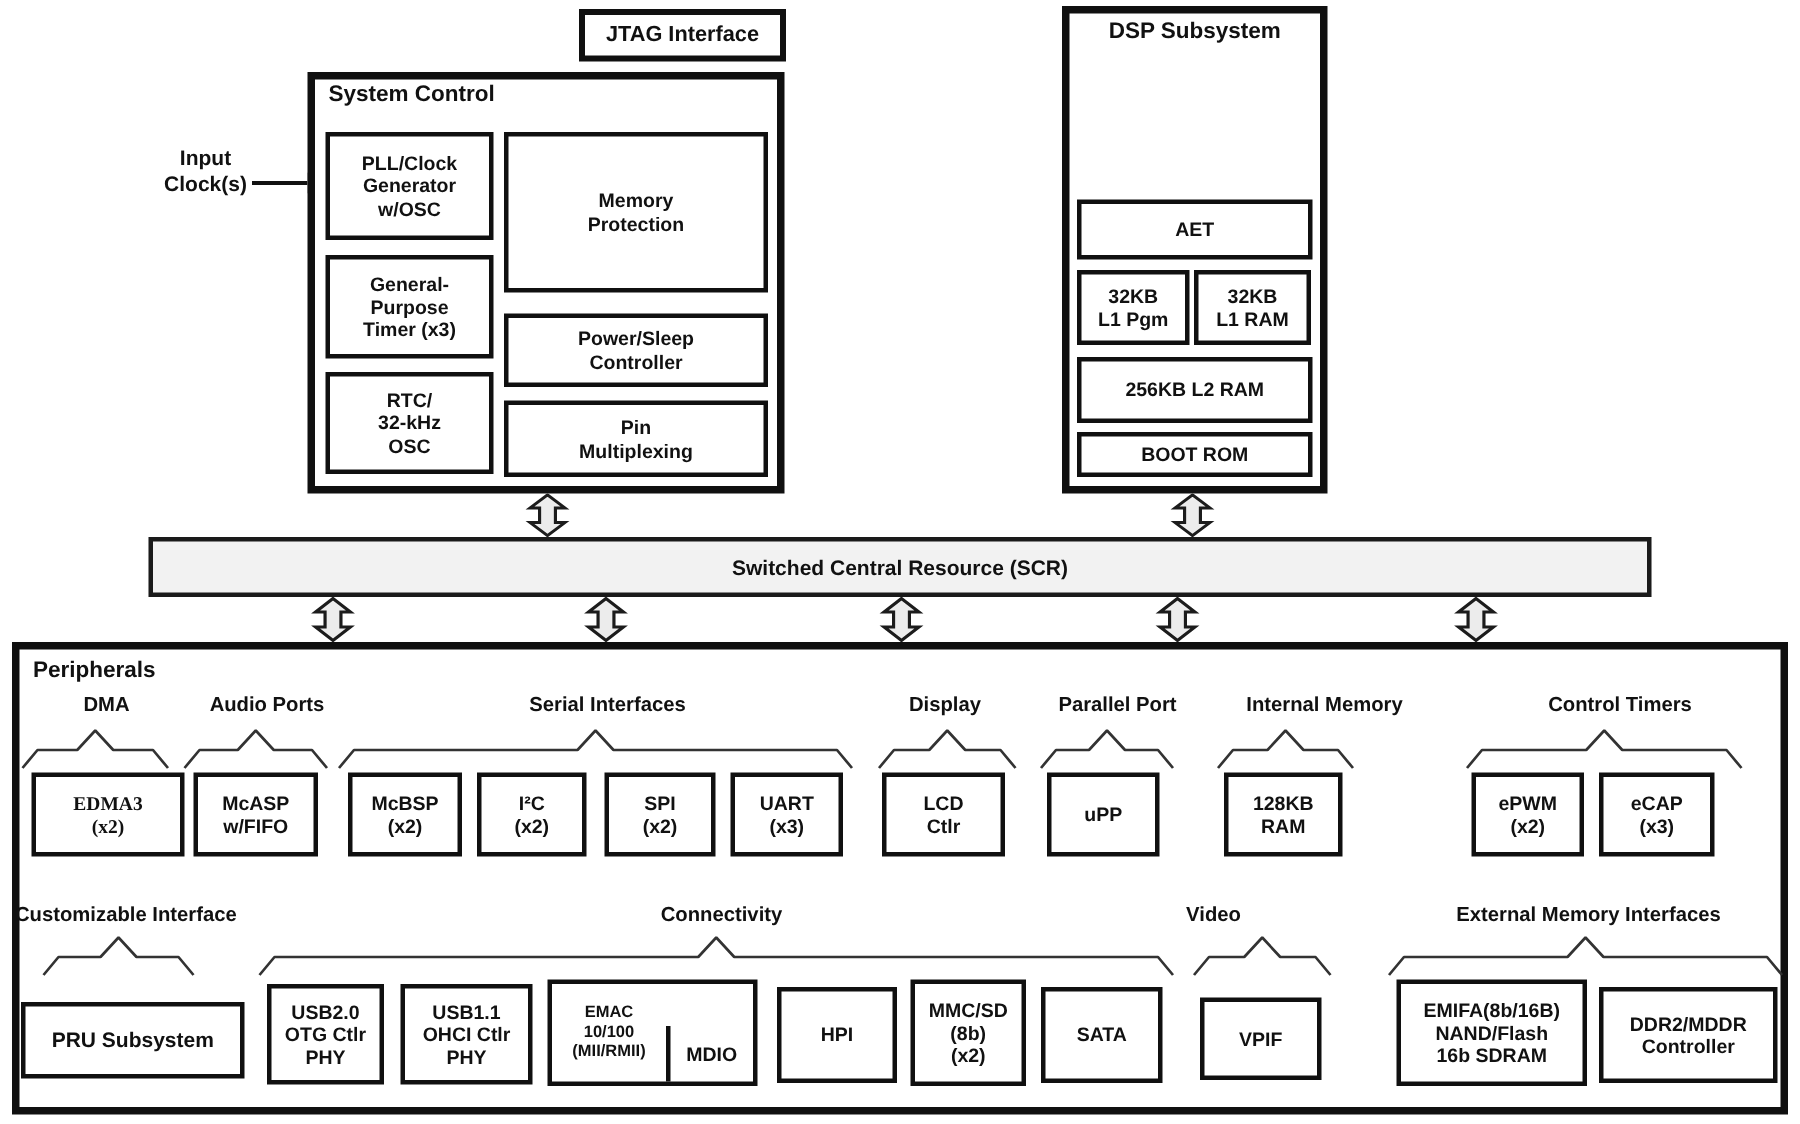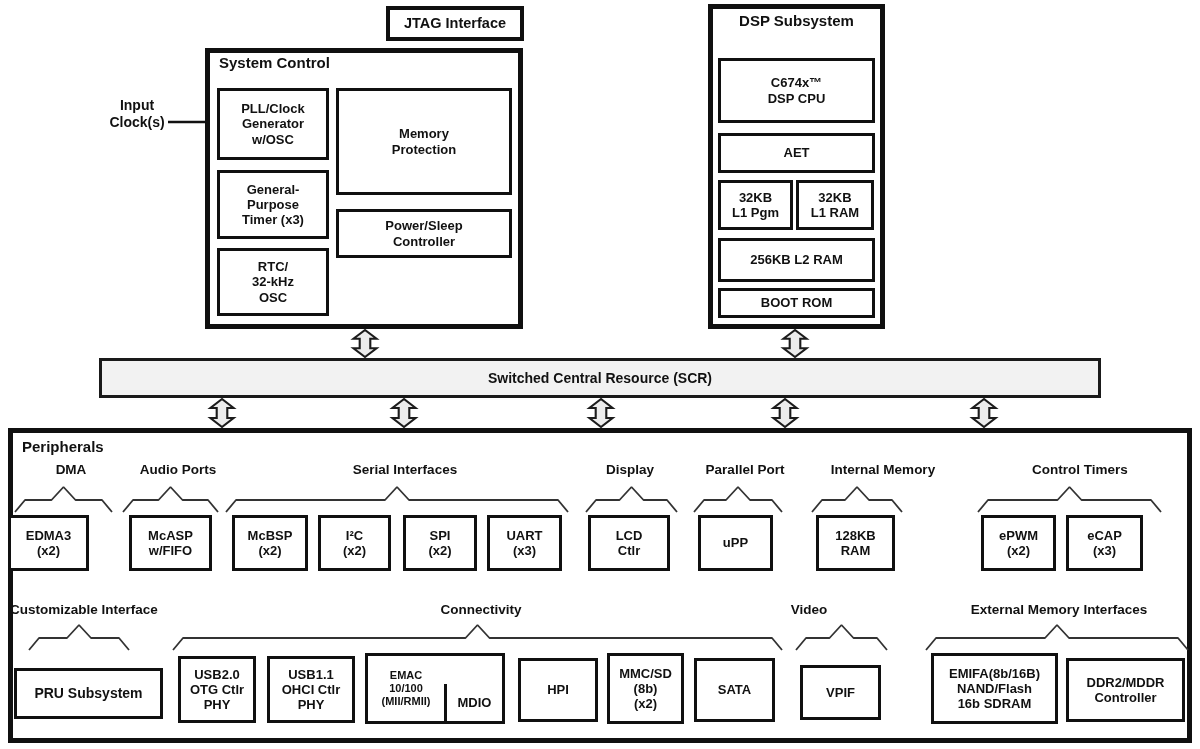--- a/index.html
+++ b/index.html
@@ -59,25 +59,25 @@
   <div class="b" style="left:217px;top:170px;width:112px;height:69px;">General-
 Purpose
 Timer (x3)</div>
   <div class="b" style="left:217px;top:248px;width:112px;height:68px;">RTC/
 32-kHz
 OSC</div>
   <div class="b" style="left:336px;top:88px;width:176px;height:107px;">Memory
 Protection</div>
   <div class="b" style="left:336px;top:209px;width:176px;height:49px;">Power/Sleep
 Controller</div>
+  <div class="b" style="left:336px;top:267px;width:176px;height:51px;">Pin
+Multiplexing</div>
 
   <div class="outer" style="left:708px;top:4px;width:177px;height:325px;"></div>
   <div class="title" style="left:708px;top:12px;width:177px;text-align:center;">DSP Subsystem</div>
-  <div class="b" style="left:718px;top:58px;width:157px;height:65px;">C674x™
-DSP CPU</div>
   <div class="b" style="left:718px;top:133px;width:157px;height:40px;">AET</div>
   <div class="b" style="left:718px;top:180px;width:75px;height:50px;">32KB
 L1 Pgm</div>
   <div class="b" style="left:796px;top:180px;width:78px;height:50px;">32KB
 L1 RAM</div>
   <div class="b" style="left:718px;top:238px;width:157px;height:44px;">256KB L2 RAM</div>
   <div class="b" style="left:718px;top:288px;width:157px;height:30px;">BOOT ROM</div>
 
   <svg class="varrow" style="left:347px;top:329px;" width="36" height="29" viewBox="0 0 34 30" preserveAspectRatio="none">
     <path d="M17 1 L6 10 L12 10 L12 20 L6 20 L17 29 L28 20 L22 20 L22 10 L28 10 Z"></path>
@@ -130,21 +130,21 @@
   <svg class="brace" style="left:693px;top:486px;" width="90" height="27">
     <polyline points="1,26 11,14 33,14 45,1 57,14 79,14 89,26"></polyline>
     </svg>
   <svg class="brace" style="left:811px;top:486px;" width="92" height="27">
     <polyline points="1,26 11,14 34,14 46,1 58,14 81,14 91,26"></polyline>
     </svg>
   <svg class="brace" style="left:977px;top:486px;" width="185" height="27">
     <polyline points="1,26 11,14 80.5,14 92.5,1 104.5,14 174,14 184,26"></polyline>
     </svg>
 
-  <div class="b" style="left:8px;top:515px;width:81px;height:56px;">EDMA3
+  <div class="b" style="left:21px;top:515px;width:102px;height:56px;font-family:Liberation Serif, serif;">EDMA3
 (x2)</div>
   <div class="b" style="left:129px;top:515px;width:83px;height:56px;">McASP
 w/FIFO</div>
   <div class="b" style="left:232px;top:515px;width:76px;height:56px;">McBSP
 (x2)</div>
   <div class="b" style="left:318px;top:515px;width:73px;height:56px;">I²C
 (x2)</div>
   <div class="b" style="left:403px;top:515px;width:74px;height:56px;">SPI
 (x2)</div>
   <div class="b" style="left:487px;top:515px;width:75px;height:56px;">UART

